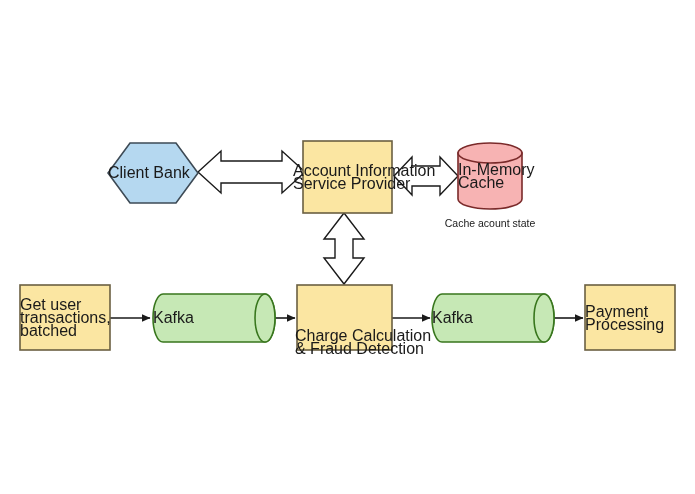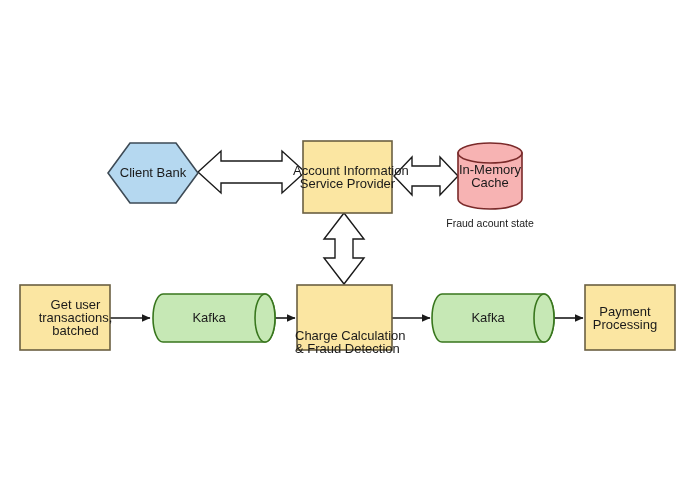--- a/index.html
+++ b/index.html
@@ -16,23 +16,22 @@
   }
   #canvas {
     position: absolute;
     left: 0;
     top: 0;
     width: 695px;
     height: 494px;
   }
   .node-label {
     position: absolute;
-    text-align: center;
     color: #1a1a1a;
-    font-size: 13px;
+    font-size: 16px;
     line-height: 13px;
     white-space: pre;
     pointer-events: none;
     font-family: "Liberation Sans", sans-serif;
   }
   .caption-label {
     position: absolute;
     text-align: center;
     color: #1a1a1a;
     font-size: 10.5px;
@@ -132,13 +131,13 @@
 <div class="node-label" style="left:153px; top:311px; width:112px;">Kafka</div>
 
 <div class="node-label" style="left:295px; top:305px; width:99px;margin-top:24px;">Charge Calculation
 &amp; Fraud Detection</div>
 
 <div class="node-label" style="left:432px; top:311px; width:112px;">Kafka</div>
 
 <div class="node-label" style="left:585px; top:305px; width:80px;">Payment
 Processing</div>
 
-<div class="caption-label" style="left:430px; top:217px; width:120px;">Fraud acount state</div>
+<div class="caption-label" style="left:430px; top:217px; width:120px;">Cache acount state</div>
 
 </body></html>

